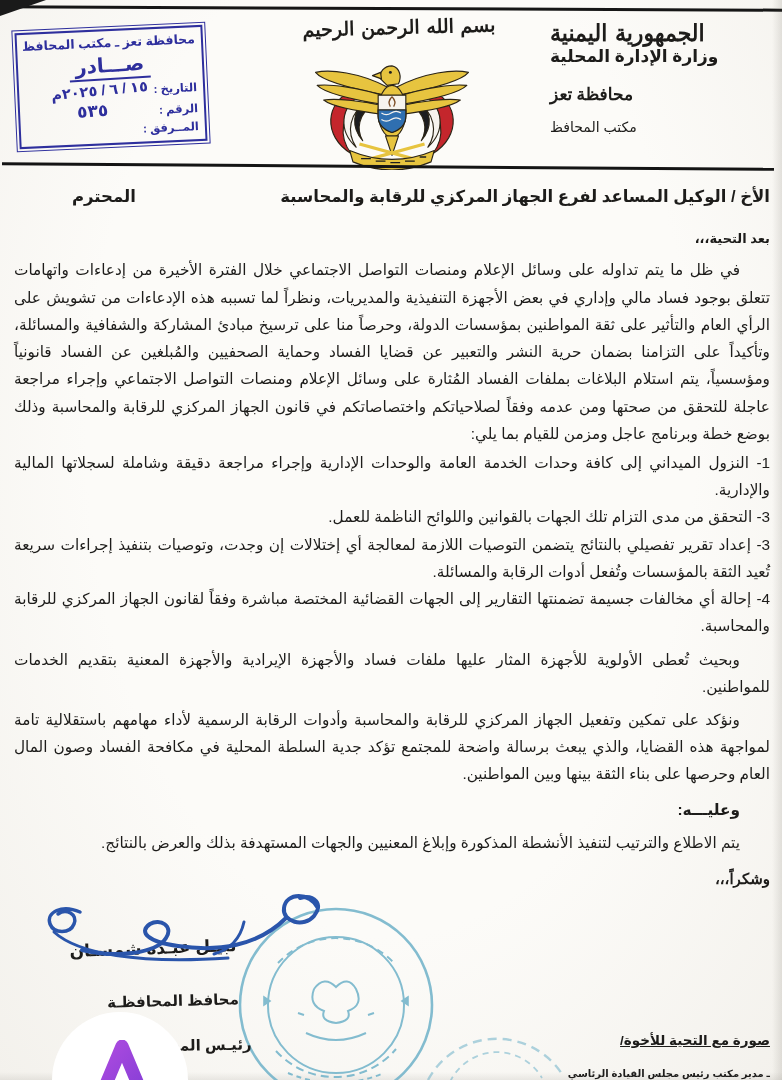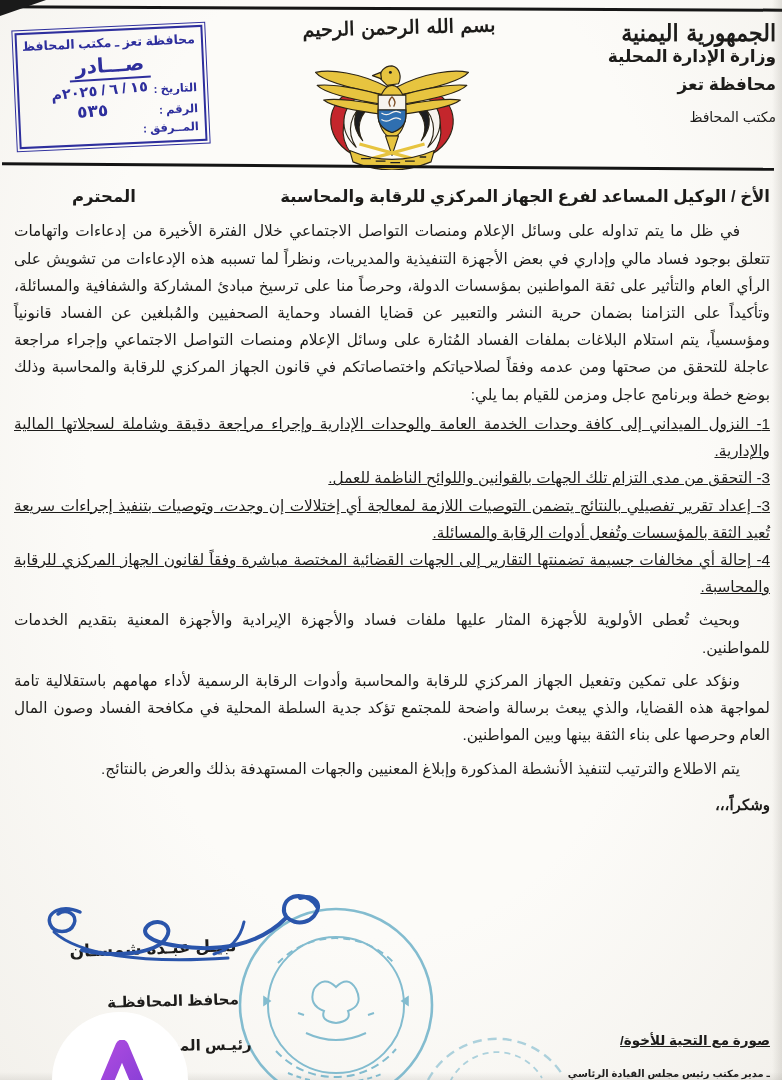--- a/index.html
+++ b/index.html
@@ -14,24 +14,24 @@
     color:#1d1c1a;
     direction:rtl;
   }
   
   .top-scan-line{position:absolute;left:-4px;top:7px;width:790px;height:3px;background:#161616;transform:rotate(0.25deg);}
   .corner-wedge{position:absolute;left:0;top:0;width:0;height:0;border-top:16px solid #1a1a1a;border-right:46px solid transparent;}
   .right-edge-shade{position:absolute;right:0;top:0;width:10px;height:1080px;background:linear-gradient(to left, rgba(90,85,75,.14), rgba(90,85,75,0));}
   .bottom-edge-shade{position:absolute;left:0;bottom:0;width:782px;height:8px;background:linear-gradient(to top, rgba(90,85,75,.10), rgba(90,85,75,0));}
 
   
-  .org-block{position:absolute;top:20px;right:6px;width:220px;text-align:right;}
+  .org-block{position:absolute;top:20px;right:12px;width:220px;text-align:left;}
   .org-republic{font-size:22px;font-weight:800;letter-spacing:.5px;font-family:"DejaVu Serif","Liberation Serif",serif;transform:scaleY(1.05);}
   .org-ministry{font-size:17px;font-weight:800;margin-top:0;}
-  .org-governorate{font-size:17px;font-weight:800;margin-top:7px;letter-spacing:2px;}
+  .org-governorate{font-size:17px;font-weight:800;margin-top:17px;letter-spacing:2px;font-family:Liberation Serif, serif;}
   .org-office{font-size:14px;font-weight:400;margin-top:14px;}
 
   .bismillah{
     position:absolute;top:16px;left:296px;width:206px;text-align:center;
     font-size:19px;font-weight:700;font-family:"DejaVu Serif","Liberation Serif",serif;
     transform:rotate(-1.5deg);white-space:nowrap;
   }
   .emblem{position:absolute;top:48px;left:292px;width:200px;height:122px;}
 
   
@@ -53,21 +53,21 @@
   
   .letter{
     position:absolute;top:182px;right:12px;left:14px;
     font-size:15.3px;line-height:1.78;text-align:justify;
   }
   .addr-row{display:flex;justify-content:space-between;align-items:baseline;font-weight:800;font-size:16.5px;}
   .addr-honorific{margin-left:58px;}
   .greeting{font-weight:800;font-size:13px;margin-top:16px;}
   .para{margin:6px 0 0;text-indent:30px;}
   .num-list{margin:2px 0 0;padding:0;list-style:none;}
-  .num-list li{margin:0;text-decoration:underline;}
+  .num-list li{margin:0;}
   .therefore{font-weight:800;text-indent:30px;margin-top:8px;}
   .thanks{text-align:right;font-weight:700;font-size:15px;margin-top:10px;font-family:"DejaVu Serif","Liberation Serif",serif;}
 
   
   .sig-scribble{position:absolute;left:18px;top:888px;width:340px;height:95px;z-index:3;}
   .sig-name{position:absolute;left:48px;top:938px;width:210px;text-align:center;font-size:17px;font-weight:800;letter-spacing:1px;transform:rotate(-2deg);z-index:2;white-space:nowrap;}
   .sig-title1{position:absolute;left:88px;top:992px;width:170px;text-align:center;font-size:15px;font-weight:800;letter-spacing:1px;transform:rotate(-1.5deg);z-index:2;white-space:nowrap;}
   .sig-title2{position:absolute;left:58px;top:1037px;width:210px;text-align:center;font-size:15px;font-weight:800;letter-spacing:1px;transform:rotate(-1deg);z-index:2;white-space:nowrap;}
   .seal{position:absolute;left:218px;top:893px;width:236px;height:200px;z-index:1;opacity:.85;}
   .seal2{position:absolute;left:420px;top:1030px;width:150px;height:60px;z-index:1;opacity:.55;}
@@ -153,29 +153,31 @@
     </div>
   </div>
 
   <div class="header-rule"></div>
 
   <div class="letter">
     <div class="addr-row">
       <span>الأخ / الوكيل المساعد لفرع الجهاز المركزي للرقابة والمحاسبة</span>
       <span class="addr-honorific">المحترم</span>
     </div>
+    <div class="greeting">بعد التحية،،،</div>
     <p class="para">في ظل ما يتم تداوله على وسائل الإعلام ومنصات التواصل الاجتماعي خلال الفترة الأخيرة من إدعاءات واتهامات تتعلق بوجود فساد مالي وإداري في بعض الأجهزة التنفيذية والمديريات، ونظراً لما تسببه هذه الإدعاءات من تشويش على الرأي العام والتأثير على ثقة المواطنين بمؤسسات الدولة، وحرصاً منا على ترسيخ مبادئ المشاركة والشفافية والمسائلة، وتأكيداً على التزامنا بضمان حرية النشر والتعبير عن قضايا الفساد وحماية الصحفيين والمُبلغين عن الفساد قانونياً ومؤسسياً، يتم استلام البلاغات بملفات الفساد المُثارة على وسائل الإعلام ومنصات التواصل الاجتماعي وإجراء مراجعة عاجلة للتحقق من صحتها ومن عدمه وفقاً لصلاحياتكم واختصاصاتكم في قانون الجهاز المركزي للرقابة والمحاسبة وذلك بوضع خطة وبرنامج عاجل ومزمن للقيام بما يلي:</p>
     <ol class="num-list">
       <li>1- النزول الميداني إلى كافة وحدات الخدمة العامة والوحدات الإدارية وإجراء مراجعة دقيقة وشاملة لسجلاتها المالية والإدارية.</li>
       <li>3- التحقق من مدى التزام تلك الجهات بالقوانين واللوائح الناظمة للعمل.</li>
       <li>3- إعداد تقرير تفصيلي بالنتائج يتضمن التوصيات اللازمة لمعالجة أي إختلالات إن وجدت، وتوصيات بتنفيذ إجراءات سريعة تُعيد الثقة بالمؤسسات وتُفعل أدوات الرقابة والمسائلة.</li>
       <li>4- إحالة أي مخالفات جسيمة تضمنتها التقارير إلى الجهات القضائية المختصة مباشرة وفقاً لقانون الجهاز المركزي للرقابة والمحاسبة.</li>
     </ol>
     <p class="para">وبحيث تُعطى الأولوية للأجهزة المثار عليها ملفات فساد والأجهزة الإيرادية والأجهزة المعنية بتقديم الخدمات للمواطنين.</p>
     <p class="para">ونؤكد على تمكين وتفعيل الجهاز المركزي للرقابة والمحاسبة وأدوات الرقابة الرسمية لأداء مهامهم باستقلالية تامة لمواجهة هذه القضايا، والذي يبعث برسالة واضحة للمجتمع تؤكد جدية السلطة المحلية في مكافحة الفساد وصون المال العام وحرصها على بناء الثقة بينها وبين المواطنين.</p>
+    <div class="therefore">وعليـــه:</div>
     <p class="para">يتم الاطلاع والترتيب لتنفيذ الأنشطة المذكورة وإبلاغ المعنيين والجهات المستهدفة بذلك والعرض بالنتائج.</p>
     <div class="thanks">وشكراً،،،</div>
   </div>
 
   <div class="sig-scribble">
     <svg viewBox="0 0 340 95" width="340" height="95" fill="none" stroke="#2a55ab" stroke-linecap="round">
       <path d="M300,20 C292,4 268,4 266,20 C264,34 286,40 296,28 C306,16 296,6 282,10" stroke-width="4"></path>
       <path d="M268,30 C240,58 200,64 160,58 C130,54 120,44 132,36 C142,30 156,38 148,50 C138,66 96,70 64,62" stroke-width="4"></path>
       <path d="M62,24 C44,16 28,24 32,36 C36,46 52,46 56,36 C60,26 48,20 40,26" stroke-width="3.5"></path>
       <path d="M36,44 C60,66 120,76 210,70" stroke-width="3"></path>

